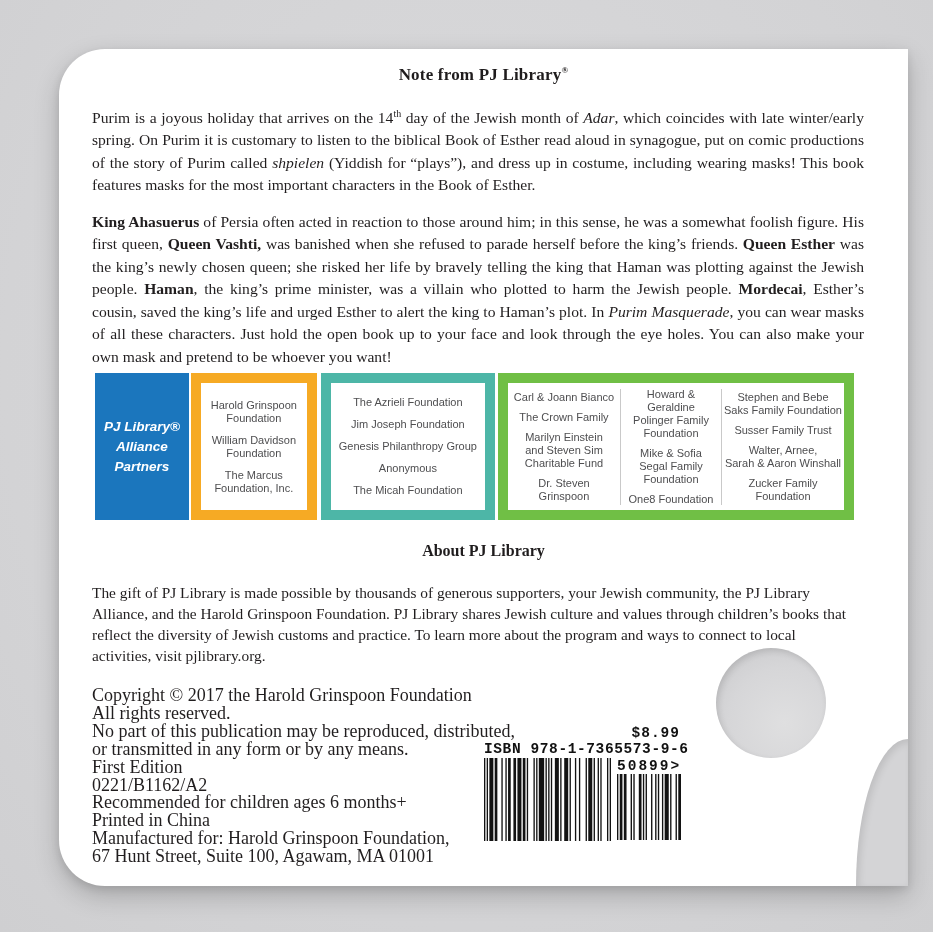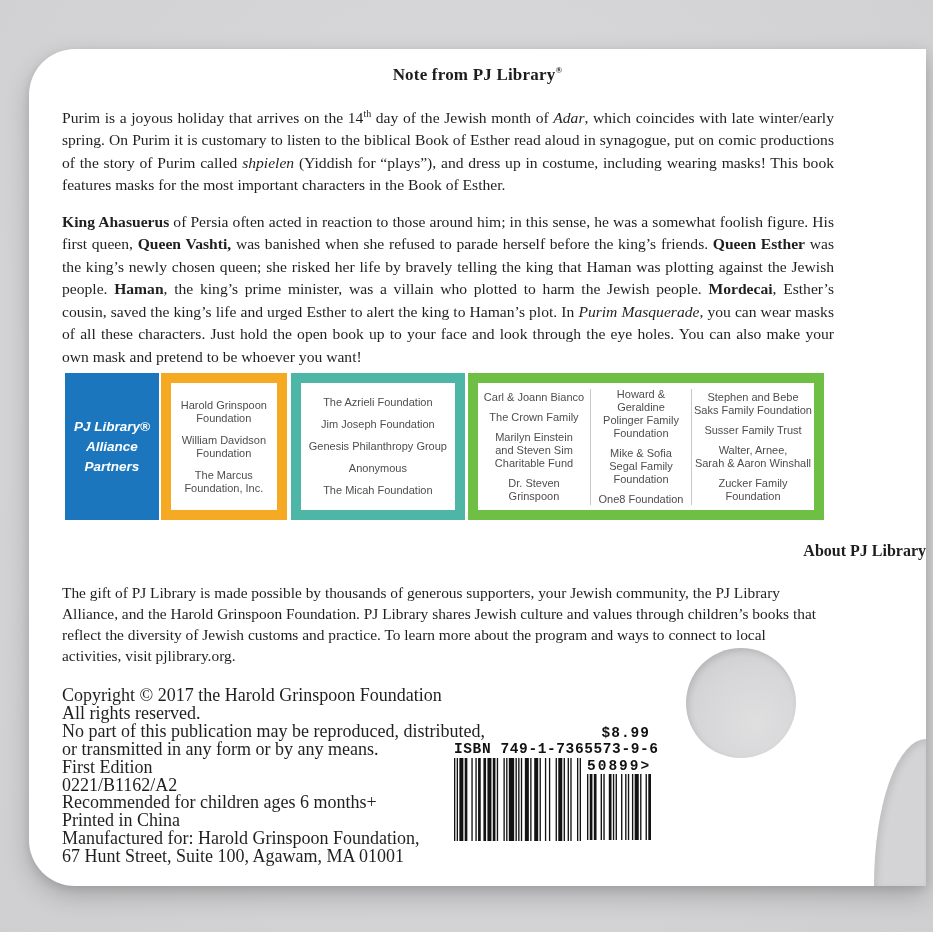--- a/index.html
+++ b/index.html
@@ -1,20 +1,20 @@
 <!DOCTYPE html>
 <html style="--blue: #1b76bd; --yellow: #f6aa24; --teal: #4db6a7; --green: #70bf45; --text: #211e1f; --partner_text: #4e4e50; --background: #d6d6d8;"><head>
 <meta charset="utf-8">
 <style>
   html,body{margin:0;padding:0;}
   body{width:933px;height:932px;overflow:hidden;background:#d6d6d8;font-family:"Liberation Serif",serif;}
   .page{position:relative;width:933px;height:932px;background:radial-gradient(ellipse at 50% 40%, #dadadc 0%, #d3d3d5 70%, #cfcfd1 100%);}
-  .card{position:absolute;left:29px;top:49px;width:849px;height:837px;background:#ffffff;
+  .card{position:absolute;left:59px;top:49px;width:849px;height:837px;background:#ffffff;
         border-radius:46px 0 0 46px;
-        box-shadow:0 10px 26px rgba(0,0,0,.20), 0 3px 8px rgba(0,0,0,.10);padding-left:48px;}
+        box-shadow:0 10px 26px rgba(0,0,0,.20), 0 3px 8px rgba(0,0,0,.10);}
   .h-note{position:absolute;top:16px;left:0;right:0;text-align:center;font-weight:bold;
           font-size:17px;color:#1f1c1d;letter-spacing:.2px;}
   .h-note .reg{font-size:9px;vertical-align:super;line-height:0;}
   .para{position:absolute;left:33px;width:772px;text-align:justify;
         font-size:15.6px;line-height:22.5px;color:#211e1f;}
   #para1{top:42px;}
   #para2{top:146px;}
   .rb{font-weight:bold;}
   .ri{font-style:italic;}
   .rsup{font-size:10px;vertical-align:super;line-height:0;}
@@ -30,21 +30,21 @@
   .pbox.teal{border:10px solid var(--teal,#4db6a7);width:176px;margin-left:4px;}
   .pbox.green{border:10px solid var(--green,#70bf45);flex:1;margin-left:3px;flex-direction:row;justify-content:center;align-items:center;}
   .pitem{font-family:"Liberation Sans",sans-serif;font-size:11px;line-height:13px;color:#4e4e50;
          text-align:center;white-space:pre-line;margin:4.5px 0;}
   .pbox.teal .pitem{margin:4.5px 0;}
   .gcol{display:flex;flex-direction:column;justify-content:center;align-items:center;height:100%;}
   .gcol .pitem{margin:3.5px 2px;}
   .gc1{width:112px;} .gc2{width:100px;} .gc3{width:122px;}
   .gsep{width:1px;height:116px;background:#c9c9c9;align-self:center;}
 
-  .h-about{position:absolute;top:493px;left:0;right:0;text-align:right;font-weight:bold;
+  .h-about{position:absolute;top:493px;left:0;right:0;text-align:center;font-weight:bold;
            font-size:16px;color:#1f1c1d;}
   .about{position:absolute;left:33px;top:518px;width:764px;font-size:15.4px;line-height:21px;color:#211e1f;}
 
   .imprint{position:absolute;left:33px;top:638px;font-size:18px;line-height:17.9px;color:#211e1f;}
 
   
   .bc{position:absolute;left:425px;top:676px;width:242px;font-family:"Liberation Mono",monospace;color:#111;}
   .bc .price{width:196px;text-align:right;font-size:14.5px;font-weight:bold;letter-spacing:1px;height:16px;}
   .bc .isbn{font-size:14.5px;font-weight:bold;letter-spacing:.6px;white-space:nowrap;height:16px;}
   .bc-row{display:flex;align-items:flex-start;margin-top:1px;}
@@ -134,21 +134,21 @@
         <div class="iline">First Edition</div>
         <div class="iline">0221/B1162/A2</div>
         <div class="iline">Recommended for children ages 6 months+</div>
         <div class="iline">Printed in China</div>
         <div class="iline">Manufactured for: Harold Grinspoon Foundation,</div>
         <div class="iline">67 Hunt Street, Suite 100, Agawam, MA 01001</div>
       </div>
 
     <div class="bc">
       <div class="price">$8.99</div>
-      <div class="isbn">ISBN 749-1-7365573-9-6</div>
+      <div class="isbn">ISBN 978-1-7365573-9-6</div>
       <div class="bc-row">
         <svg class="bars" id="bc-main" width="127" height="83">
             <rect x="0.00" y="0" width="1.34" height="83" fill="#131313"></rect>
             <rect x="2.67" y="0" width="1.34" height="83" fill="#131313"></rect>
             <rect x="5.35" y="0" width="4.01" height="83" fill="#131313"></rect>
             <rect x="10.69" y="0" width="2.67" height="83" fill="#131313"></rect>
             <rect x="17.38" y="0" width="1.34" height="83" fill="#131313"></rect>
             <rect x="21.39" y="0" width="1.34" height="83" fill="#131313"></rect>
             <rect x="24.06" y="0" width="2.67" height="83" fill="#131313"></rect>
             <rect x="29.41" y="0" width="2.67" height="83" fill="#131313"></rect>

